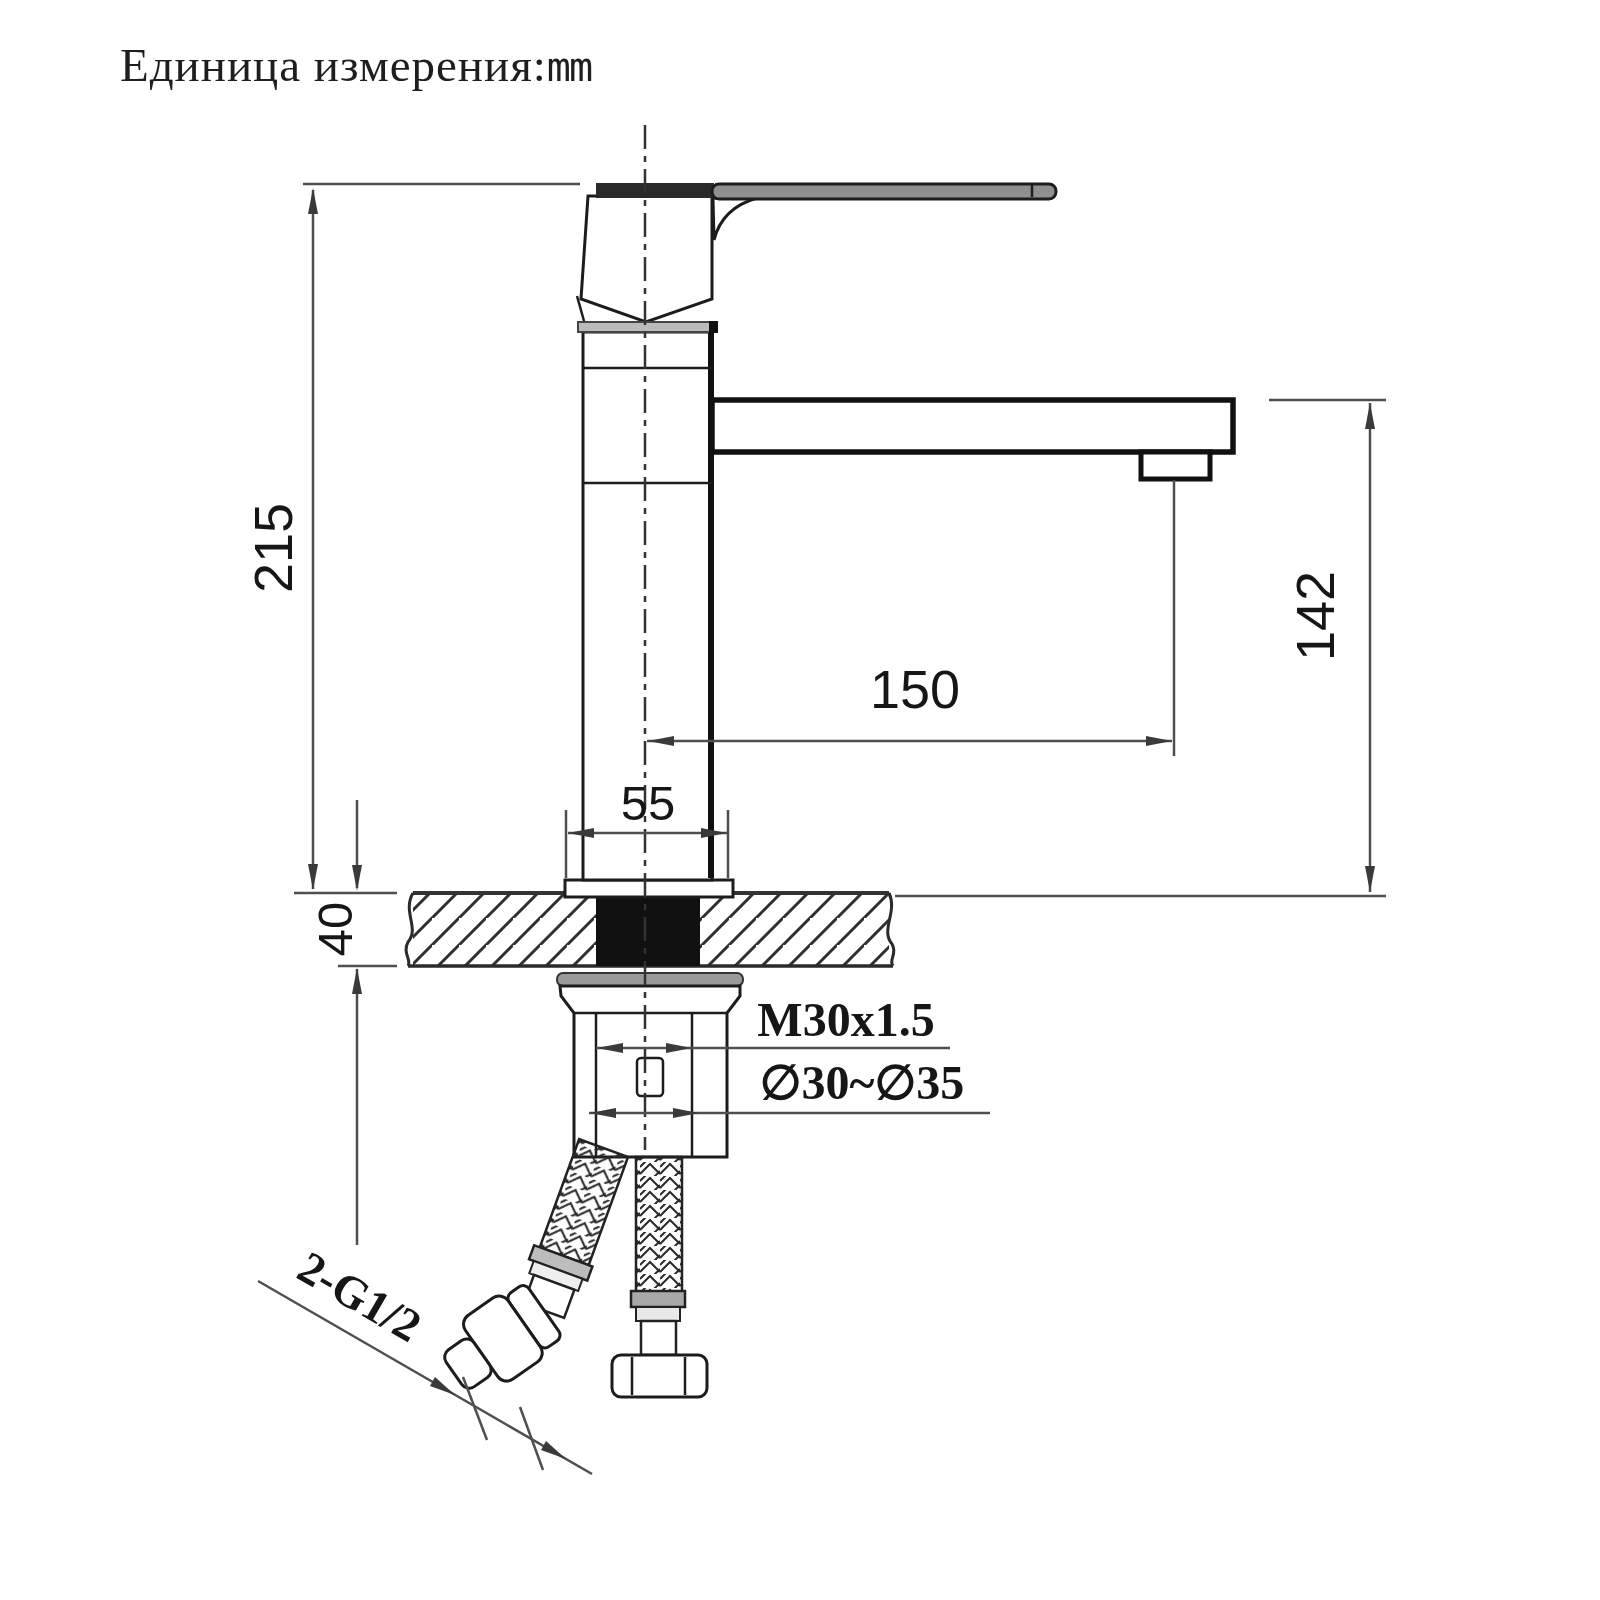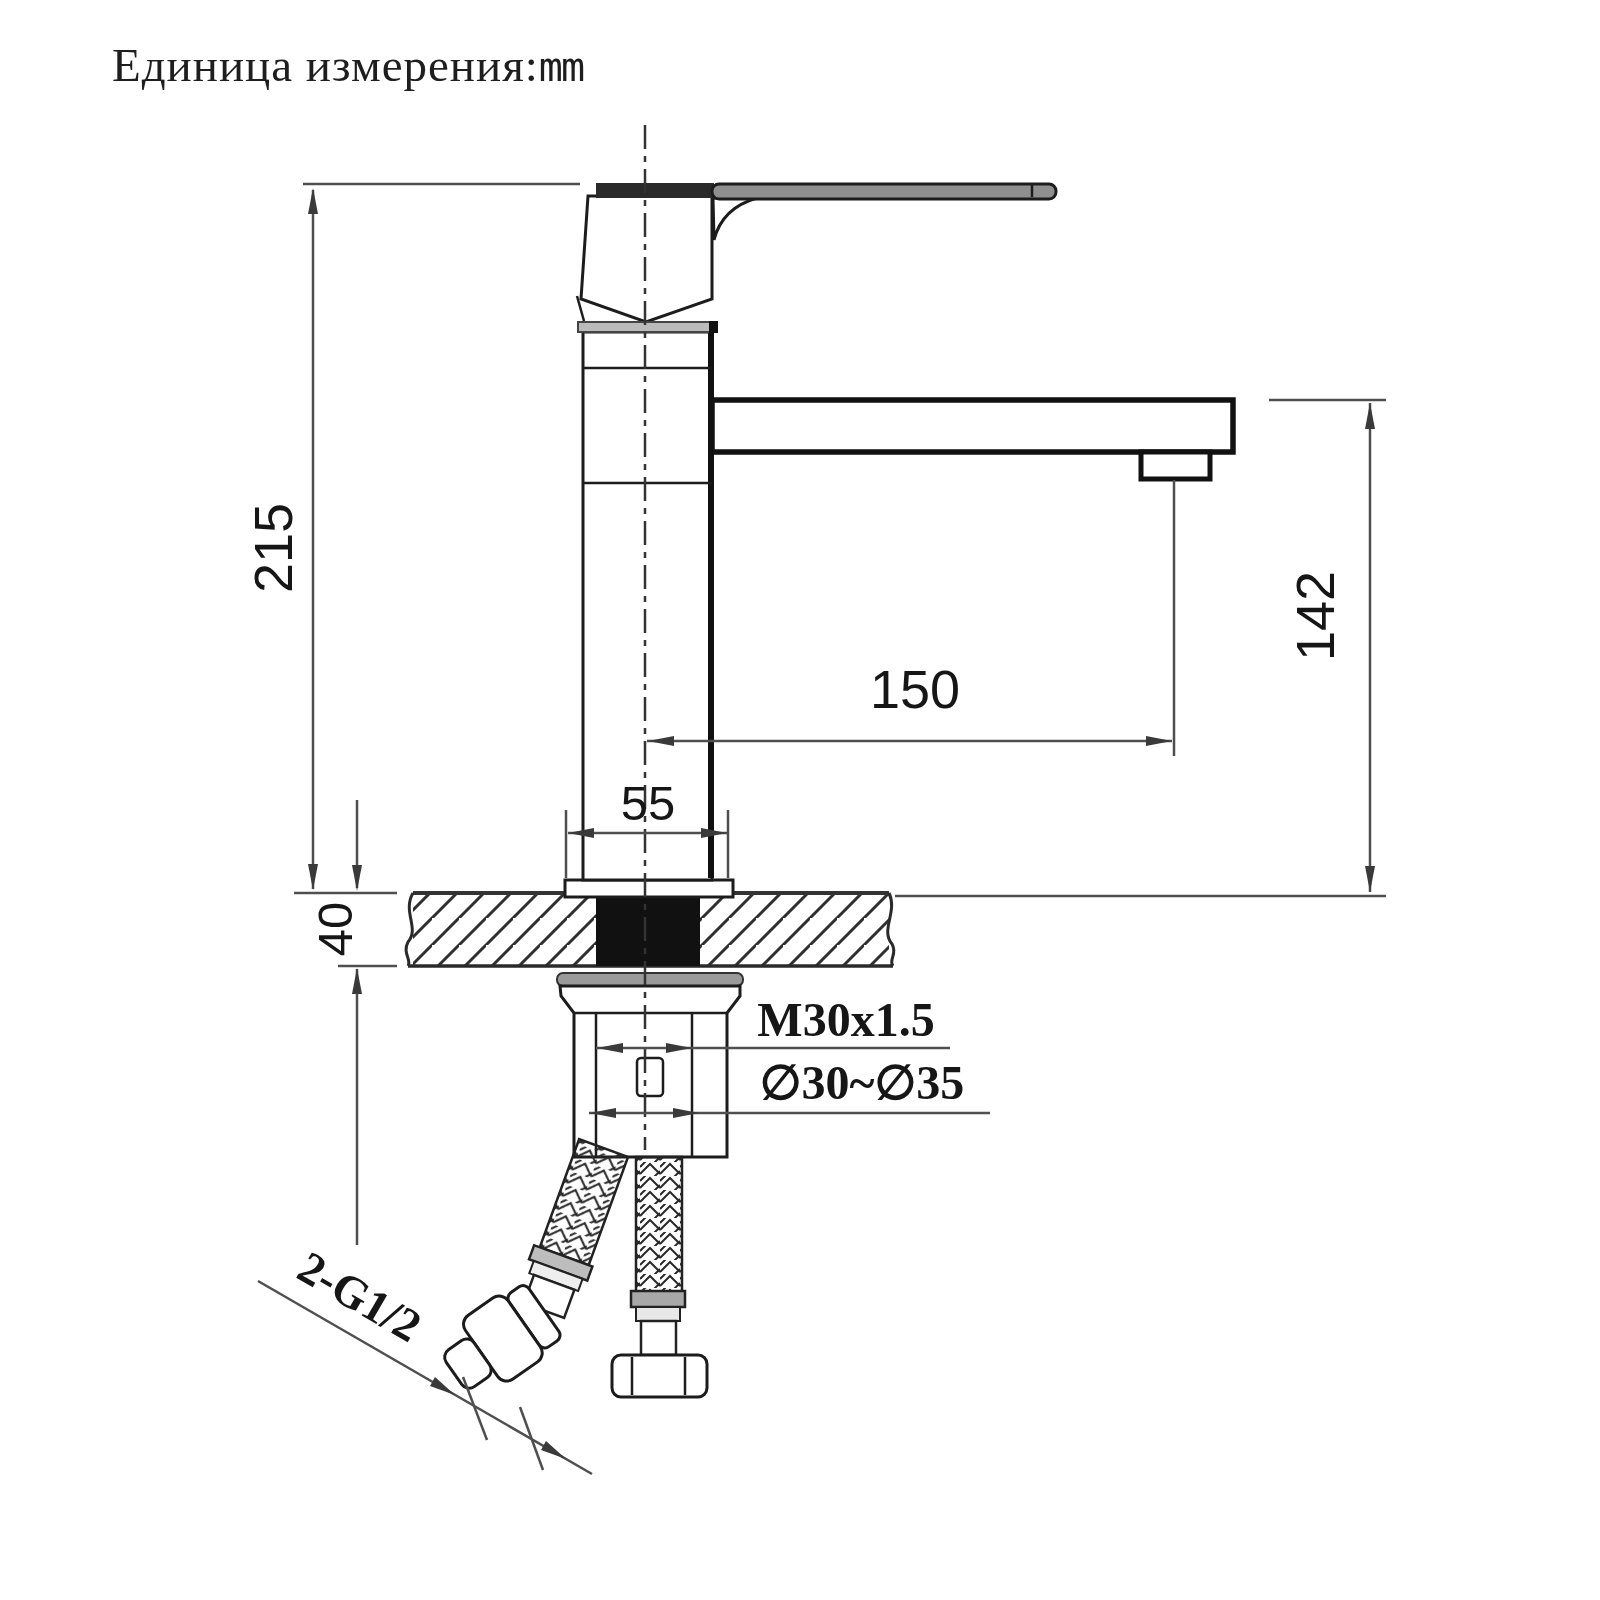--- a/index.html
+++ b/index.html
@@ -1,18 +1,18 @@
 <!DOCTYPE html>
 <html><head>
 <meta charset="utf-8">
 <style>
   html,body{margin:0;padding:0;background:#ffffff;}
   .stage{position:relative;width:1600px;height:1600px;background:#ffffff;overflow:hidden;
          font-family:"Liberation Sans",sans-serif;}
-  .title{position:absolute;left:112px;top:38px;color:#1e1e1e;
+  .title{position:absolute;left:120px;top:38px;color:#1e1e1e;
          font-family:"Liberation Serif",serif;font-size:47px;letter-spacing:1px;}
   .title .unit{font-family:"DejaVu Sans Mono",monospace;font-size:40px;letter-spacing:-2px;}
   svg{position:absolute;left:0;top:0;}
   .num{font-family:"Liberation Sans",sans-serif;font-size:54px;fill:#161616;}
   .num-s{font-family:"Liberation Sans",sans-serif;font-size:49px;fill:#161616;}
   .ser{font-family:"Liberation Serif",serif;font-size:48px;font-weight:600;fill:#161616;}
   .ser2{font-family:"Liberation Serif",serif;font-size:46px;font-weight:600;fill:#161616;}
 </style>
 </head>
 <body>

